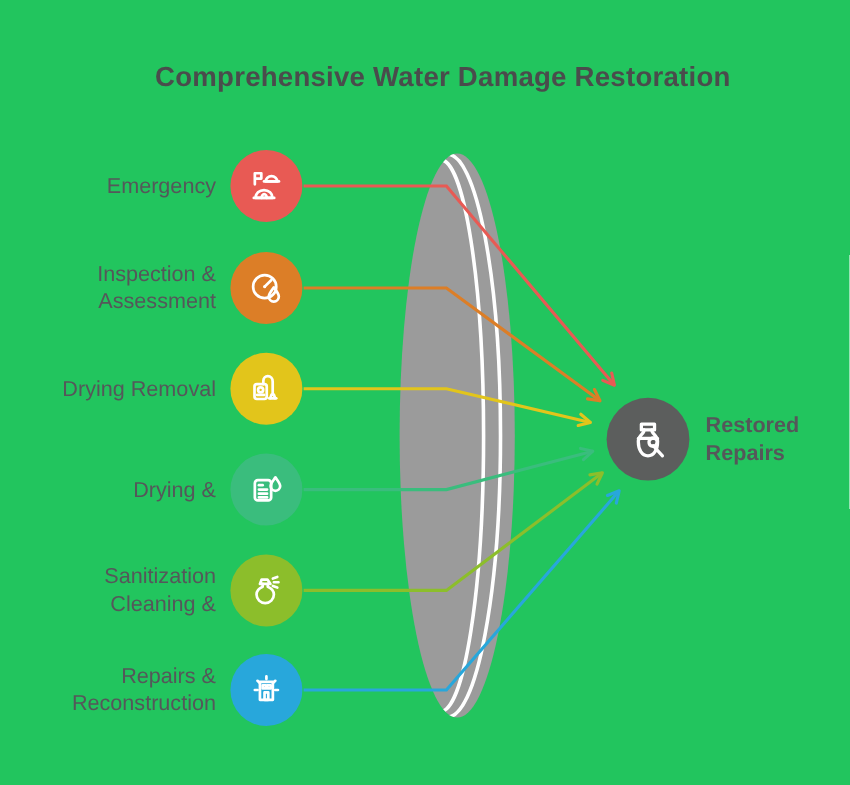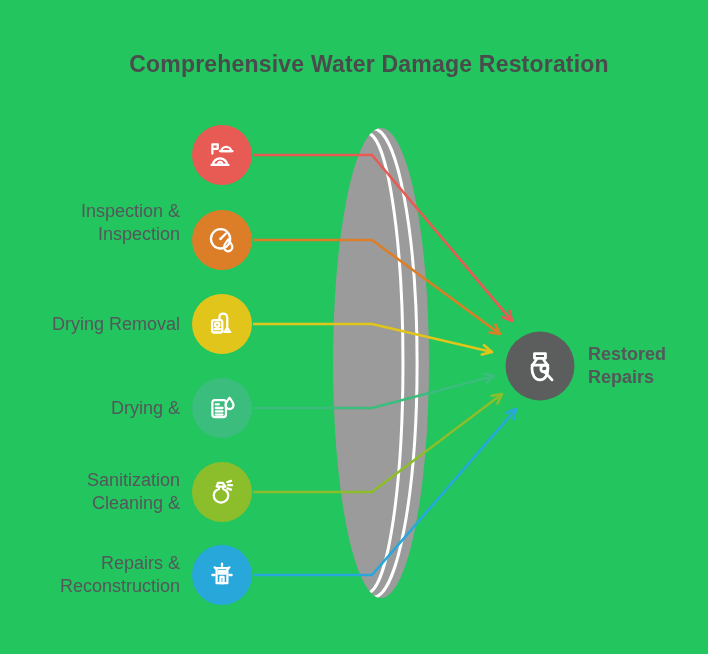--- a/index.html
+++ b/index.html
@@ -22,21 +22,21 @@
     display:flex;align-items:center;justify-content:center;background:#ccc;
   }
   .step-icon svg{display:block;}
   #overlay{position:absolute;left:0;top:0;width:708px;height:654px;}
   #result-label{
     position:absolute;left:588px;top:343px;
     font-size:18px;line-height:23px;color:#55575a;font-weight:bold;
   }
   
   .r0 .row-label{top:132px}.r0 .step-icon{top:125px}
-  .r1 .row-label{top:200px}.r1 .step-icon{top:210px}
+  .r1 .row-label{top:217px}.r1 .step-icon{top:210px}
   .r2 .row-label{top:301px}.r2 .step-icon{top:294px}
   .r3 .row-label{top:385px}.r3 .step-icon{top:378px}
   .r4 .row-label{top:469px}.r4 .step-icon{top:462px}
   .r5 .row-label{top:552px}.r5 .step-icon{top:545px}
 </style>
 </head>
 <body>
 
 <div id="canvas">
 
@@ -76,37 +76,38 @@
         <path d="M10.2,7.8 c0.3,1.8 -2.6,2.4 -2.6,5.2 c0,3.8 1.6,6.6 4.4,6.6 c2.8,0 4.4,-2.8 4.4,-6.6 c0,-2.8 -2.9,-3.4 -2.6,-5.2"></path>
         <path d="M7.7,11.6 h8.6"></path>
         <path d="M14.4,15 L18.6,19.6"></path>
         <path d="M13.9,15.2 c-1.6,-0.3 -1.9,-2.4 -0.6,-3.3 c1.2,-0.9 2.9,-0.2 2.9,1.3 c0,1.4 -1,2.2 -2.3,2 z"></path>
       </g>
     </g>
   </svg>
 
   <div class="r0">
     <div class="row-label">
+      <span>Emergency</span>
     </div>
     <div class="step-icon" id="step-icon-0" style="background: rgb(232, 90, 84);">
       <svg width="34" height="34" viewBox="0 0 24 24" fill="none" stroke="#fff" stroke-width="1.6" stroke-linecap="round" stroke-linejoin="round">
         <path d="M5.2,11 V4.5 h3.8 V7.6 H5.2"></path>
         <path d="M11.6,9.3 a3.4,3.1 0 0 1 6.8,0 z"></path>
         <path d="M10.6,9.3 h8.8"></path>
         <path d="M5.6,19 a5,4.6 0 0 1 10,0 z"></path>
         <path d="M4.6,19 h12"></path>
         <path d="M9.2,19 a1.5,2.2 0 0 1 3,0"></path>
       </svg>
     </div>
   </div>
 
   <div class="r1">
     <div class="row-label">
       <span>Inspection &amp;</span>
-      <span>Inspection</span>
+      <span>Assessment</span>
     </div>
     <div class="step-icon" id="step-icon-1" style="background: rgb(220, 126, 39);">
       <svg width="34" height="34" viewBox="0 0 24 24" fill="none" stroke="#fff" stroke-width="1.6" stroke-linecap="round" stroke-linejoin="round">
         <circle cx="11" cy="11.2" r="6.8"></circle>
         <path d="M11,11.2 L14.8,7.4"></path>
         <circle cx="11" cy="11.2" r="0.9" fill="#fff" stroke="none"></circle>
         <path d="M16.4,11.6 c1.9,2.6 2.9,3.9 2.9,5.4 a2.95,2.95 0 0 1 -5.9,0 c0,-1.5 1,-2.8 3,-5.4 z"></path>
       </svg>
     </div>
   </div>

